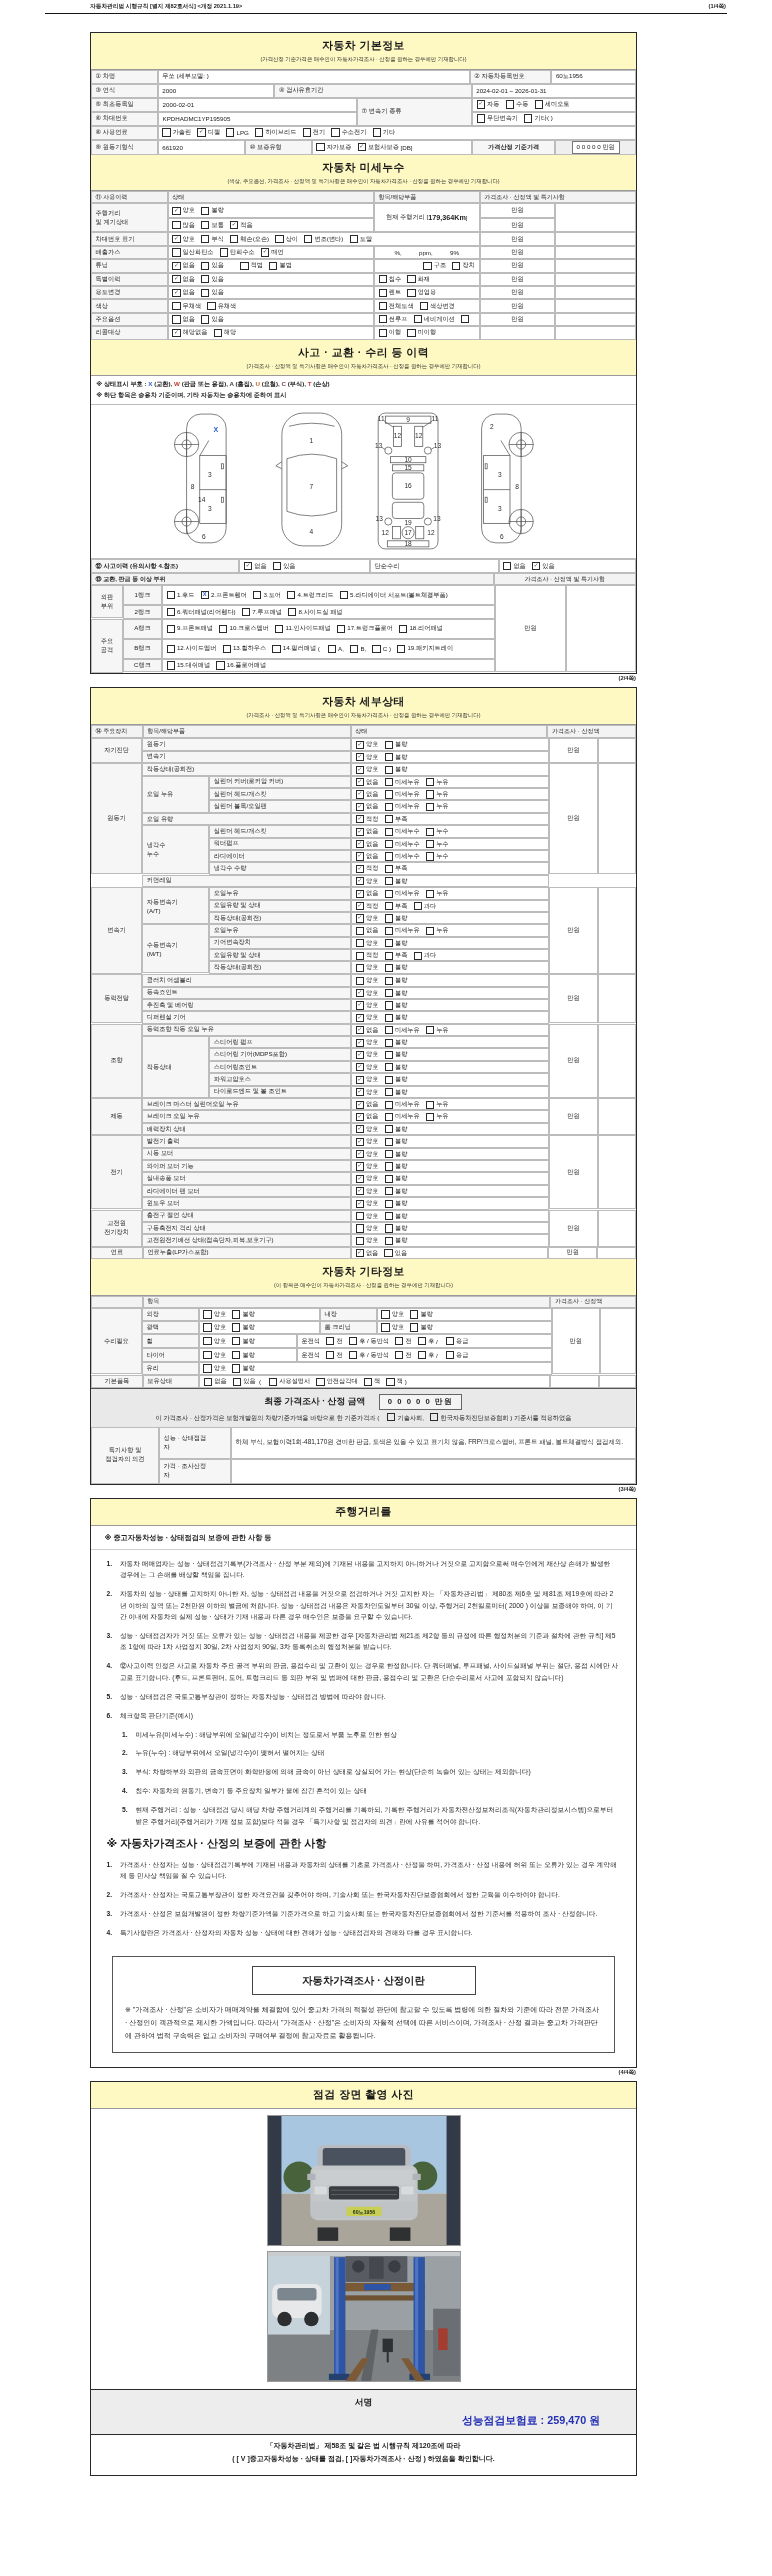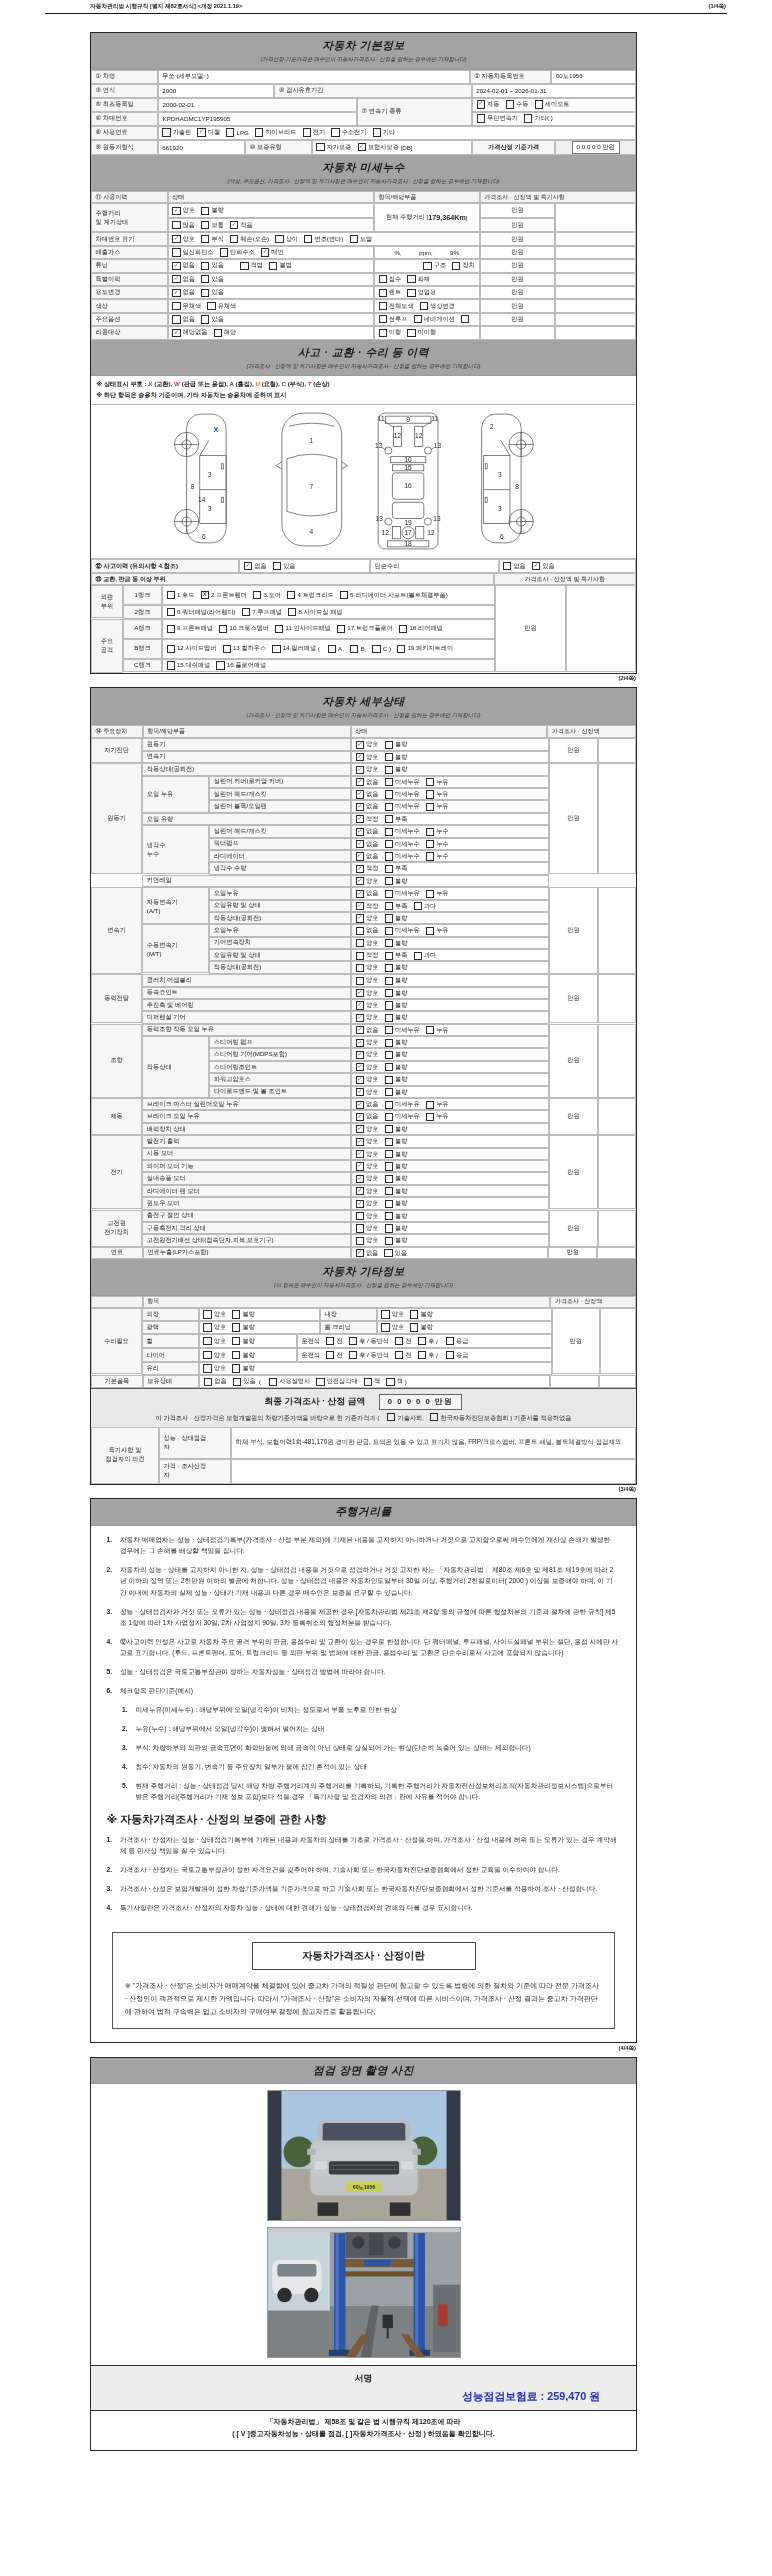--- a/index.html
+++ b/index.html
@@ -12,21 +12,21 @@
   .doc{margin-left:45px;width:547px;}
   .page{border:1.5px solid #26282c;background:#fff;box-sizing:border-box;}
   .pagemark{text-align:right;font-size:5.7px;font-weight:bold;padding:1.5px 1px 4.1px;}
   
   .tithead{background:#3f444e;color:#fff;text-align:center;padding:7.2px 0 1px;margin-top:1.5px;}
   .tithead .t1{font-size:15.5px;font-weight:bold;letter-spacing:1px;}
   .tithead .t2{font-size:8.2px;margin-top:4.1px;}
   .tithead .t3{font-size:5.4px;margin-top:2.6px;color:#e8e8e8;}
   .tithead .docno{text-align:left;font-size:6.7px;font-weight:bold;padding:6.2px 0 5.2px 7.2px;}
   
-  .sechead{background:#a3a3a3;text-align:center;padding:6.2px 0 5.2px;border-bottom:0.5px solid #9a9a9a;font-style:italic;}
+  .sechead{background:#fef9c3;text-align:center;padding:6.2px 0 5.2px;border-bottom:0.5px solid #9a9a9a;}
   .sechead .s1{font-size:10.8px;font-weight:bold;letter-spacing:0.5px;}
   .sechead .s2{font-size:5.4px;margin-top:3.1px;color:#333;}
   
   .hrow{display:flex;}
   .stack{display:flex;flex-direction:column;}
   .c{border:0.5px solid #bcbcbc;box-sizing:border-box;display:flex;align-items:center;
      padding:1px 3.6px;font-size:6.2px;background:#fff;}
   .lab{background:#f6f6f6;}
   .ctr{justify-content:center;text-align:center;}
   .rt{justify-content:flex-end;}
@@ -1273,20 +1273,21 @@
           </div>
         </div>
       </div>
     </div>
     <div class="pagemark">(3/4쪽)</div>
 
     <div class="page">
       <div class="sechead">
         <div class="s1">주행거리를</div>
       </div>
+      <div class="ntitle">※ 중고자동차성능 · 상태점검의 보증에 관한 사항 등</div>
       <div class="nbody">
         <div class="nitem">
             <span class="nn">1.</span>
             <span class="nt">자동차 매매업자는 성능 · 상태점검기록부(가격조사 · 산정 부분 제외)에 기재된 내용을 고지하지 아니하거나 거짓으로 고지함으로써 매수인에게 재산상 손해가 발생한 경우에는 그 손해를 배상할 책임을 집니다.</span>
           </div>
         <div class="nitem">
             <span class="nn">2.</span>
             <span class="nt">자동차의 성능 · 상태를 고지하지 아니한 자, 성능 · 상태점검 내용을 거짓으로 점검하거나 거짓 고지한 자는 「자동차관리법」 제80조 제6호 및 제81조 제19호에 따라 2년 이하의 징역 또는 2천만원 이하의 벌금에 처합니다. 성능 · 상태점검 내용은 자동차인도일부터 30일 이상, 주행거리 2천킬로미터( 2000 ) 이상을 보증해야 하며, 이 기간 이내에 자동차의 실제 성능 · 상태가 기재 내용과 다른 경우 매수인은 보증을 요구할 수 있습니다.</span>
           </div>
         <div class="nitem">

